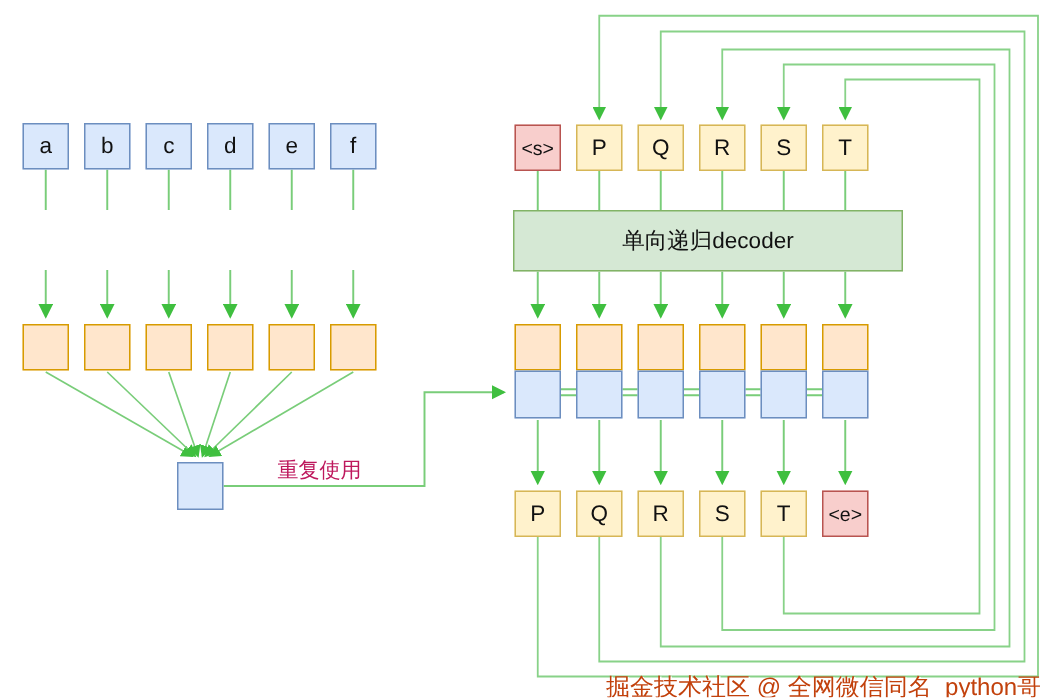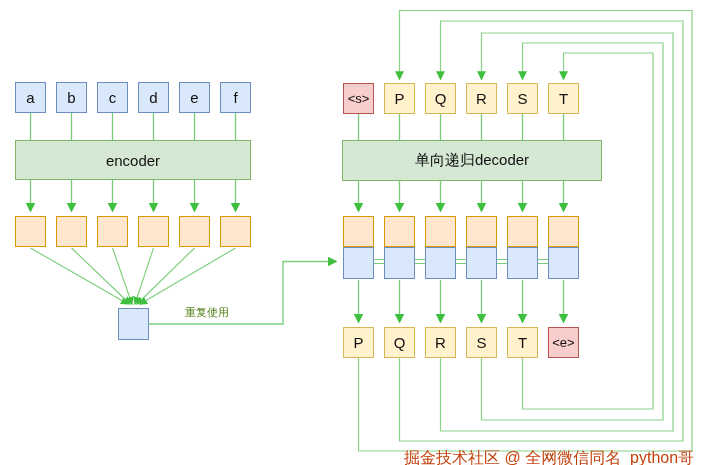--- a/index.html
+++ b/index.html
@@ -17,21 +17,21 @@
   .orange{background:#ffe6cc;border:1px solid #d79b00;}
   .yellow{background:#fff2cc;border:1px solid #d6b656;}
   .red   {background:#f8cecc;border:1px solid #b85450;font-size:13px;}
   .bigbox{
     position:absolute;background:#d5e8d4;border:1px solid #82b366;box-sizing:border-box;
     display:flex;align-items:center;justify-content:center;
     font-size:15px;color:#111;z-index:2;
   }
   .cell-top   {position:absolute;width:31px;height:31px;box-sizing:border-box;background:#ffe6cc;border:1px solid #d79b00;z-index:2;}
   .cell-bottom{position:absolute;width:31px;height:32px;box-sizing:border-box;background:#dae8fc;border:1px solid #6c8ebf;z-index:2;}
-  .label{position:absolute;font-size:11px;color:#4d7c0f;z-index:2;white-space:nowrap;font-family:Liberation Mono, monospace;}
+  .label{position:absolute;font-size:14px;color:#be185d;z-index:2;white-space:nowrap;font-family:Liberation Mono, monospace;}
   .wm1{
     position:absolute;left:404px;top:448px;z-index:3;white-space:nowrap;
     font-size:16px;color:#c2410c;text-shadow:1px 1px 0 rgba(255,255,255,.9);
   }
   .wm2{
     position:absolute;left:566px;top:472px;z-index:3;white-space:nowrap;
     font-size:12px;color:#c9cdc9;text-shadow:1px 1px 0 rgba(255,255,255,.9);
   }
 </style>
 </head>
@@ -118,21 +118,20 @@
     </g>
   </svg>
 
   <div class="box blue" style="left:15px;top:82px">a</div>
   <div class="box blue" style="left:56px;top:82px">b</div>
   <div class="box blue" style="left:97px;top:82px">c</div>
   <div class="box blue" style="left:138px;top:82px">d</div>
   <div class="box blue" style="left:179px;top:82px">e</div>
   <div class="box blue" style="left:220px;top:82px">f</div>
 
-  <div class="bigbox" style="left:15px;top:140px;width:236px;height:40px">encoder</div>
 
   <div class="box orange" style="left:15px;top:216px"></div>
   <div class="box orange" style="left:56px;top:216px"></div>
   <div class="box orange" style="left:97px;top:216px"></div>
   <div class="box orange" style="left:138px;top:216px"></div>
   <div class="box orange" style="left:179px;top:216px"></div>
   <div class="box orange" style="left:220px;top:216px"></div>
 
   <div class="box blue" style="left:118px;top:308px;height:32px"></div>
   <div class="label" style="left:185px;top:305px">重复使用</div>

